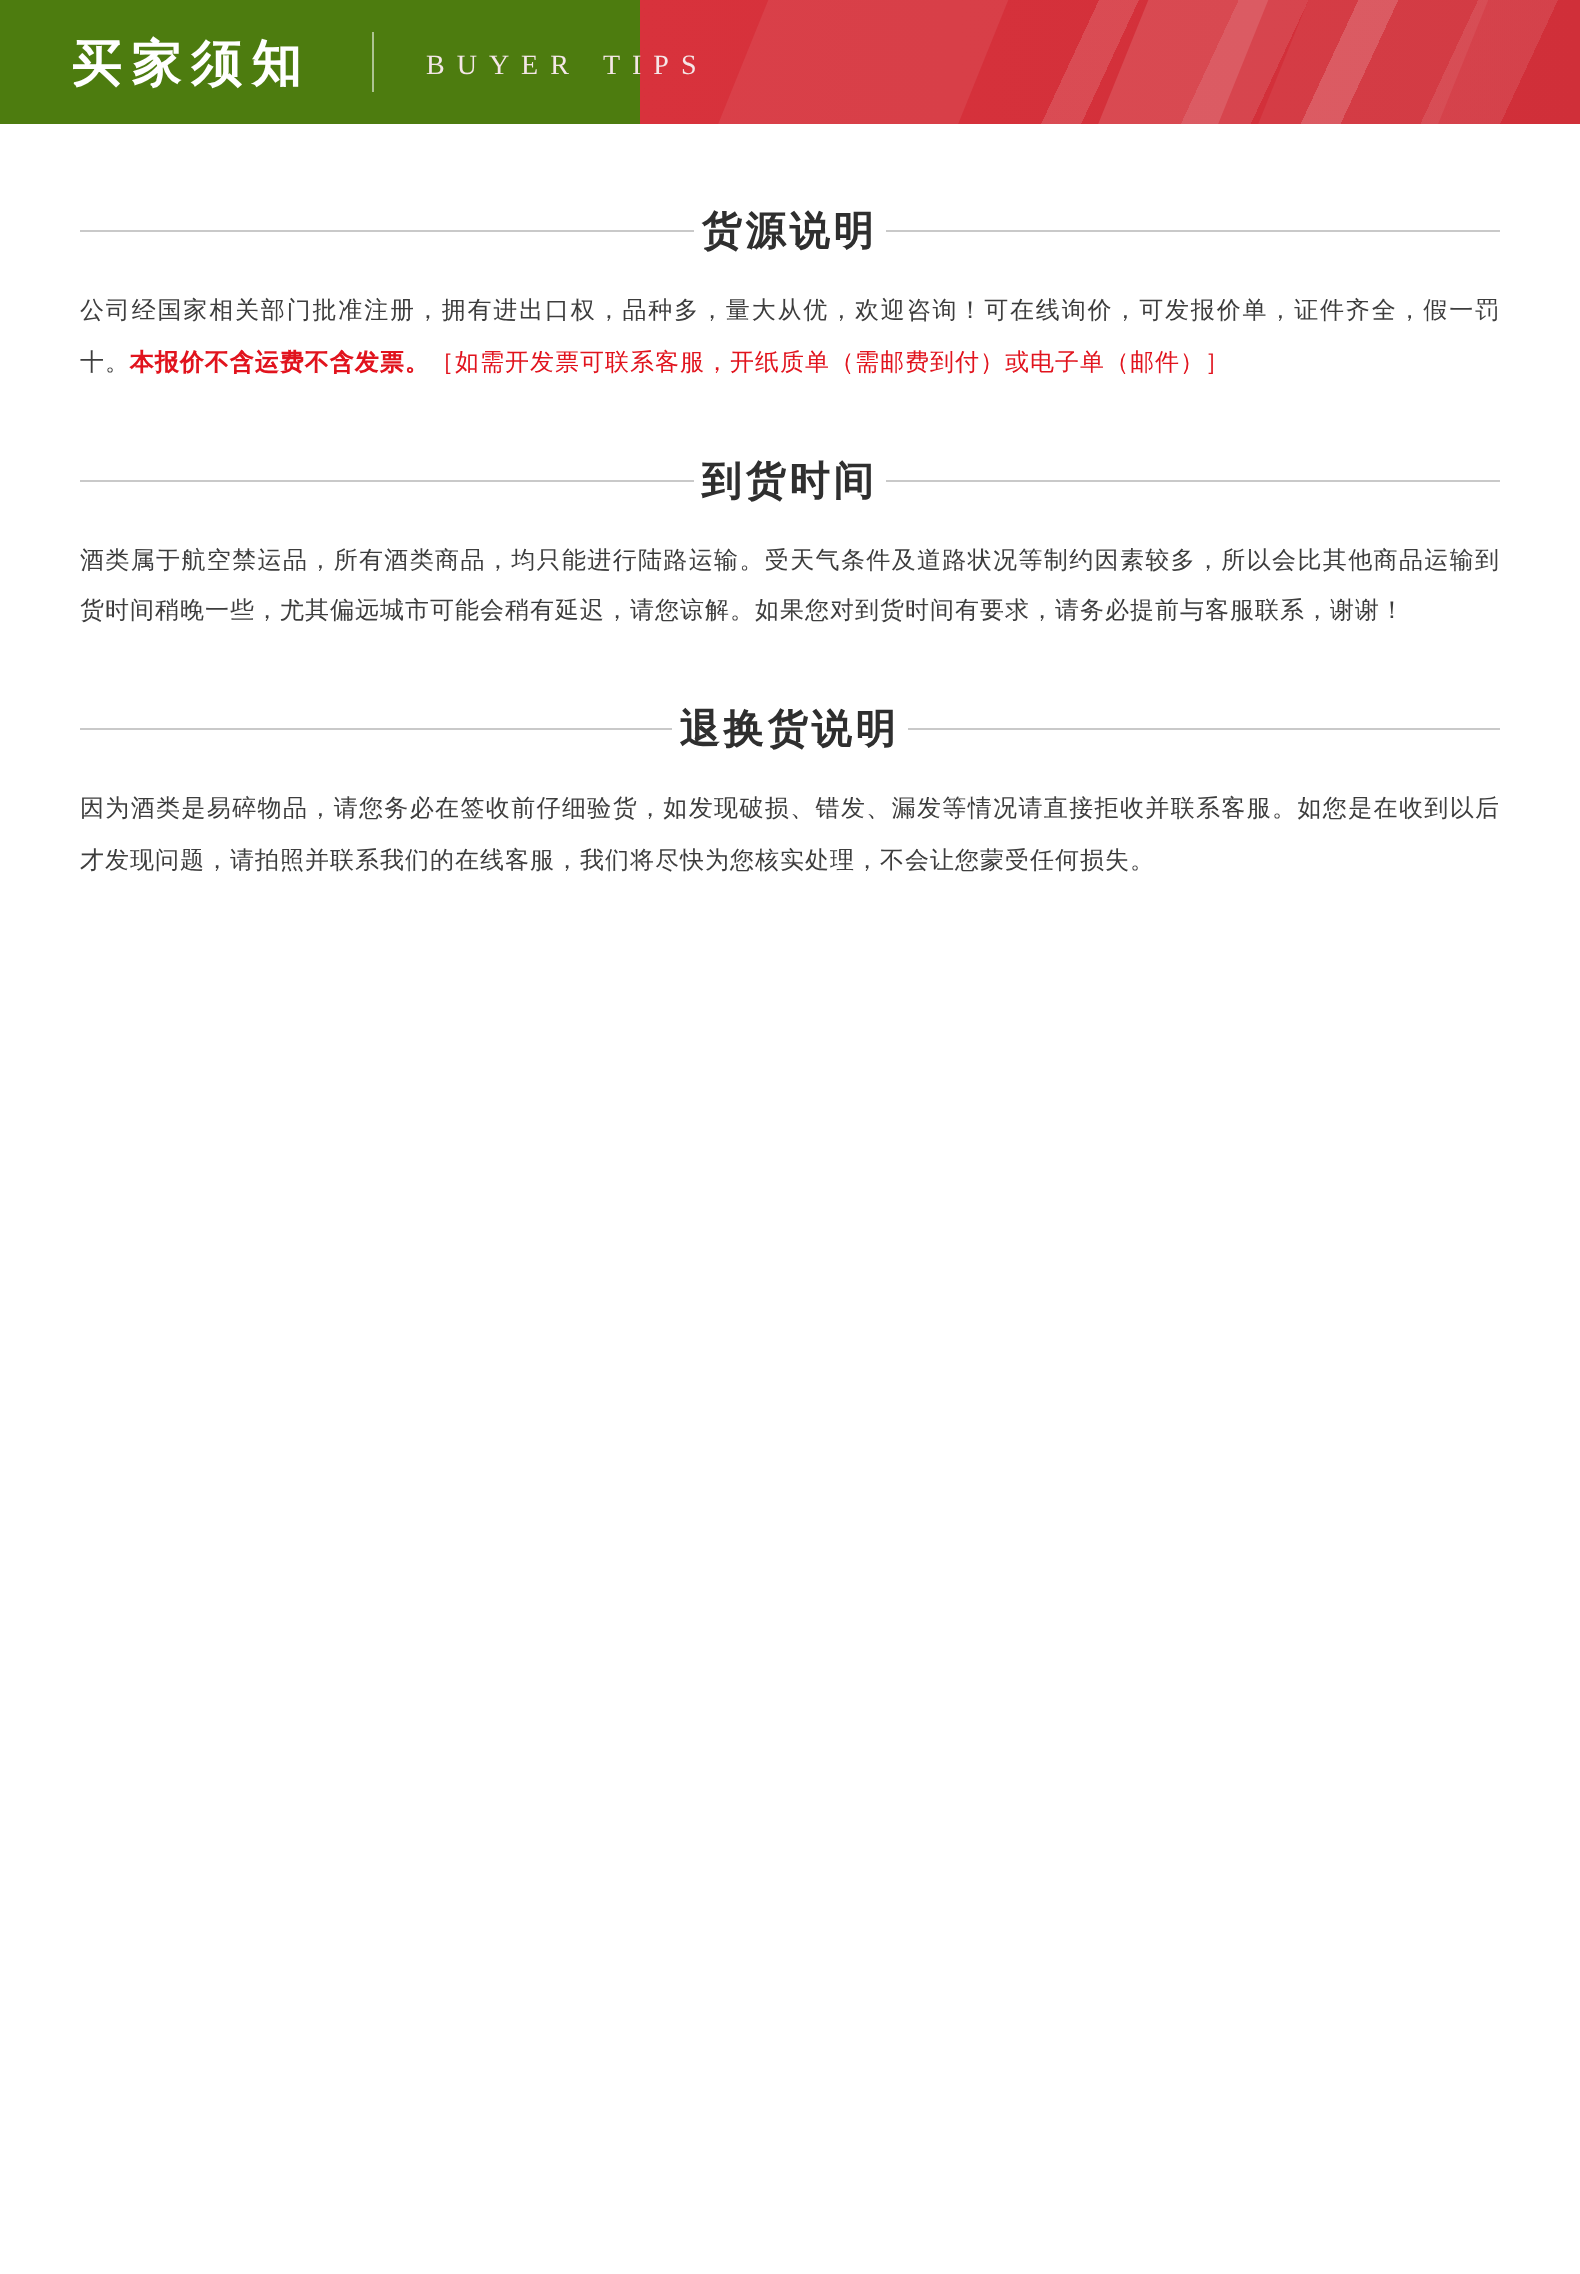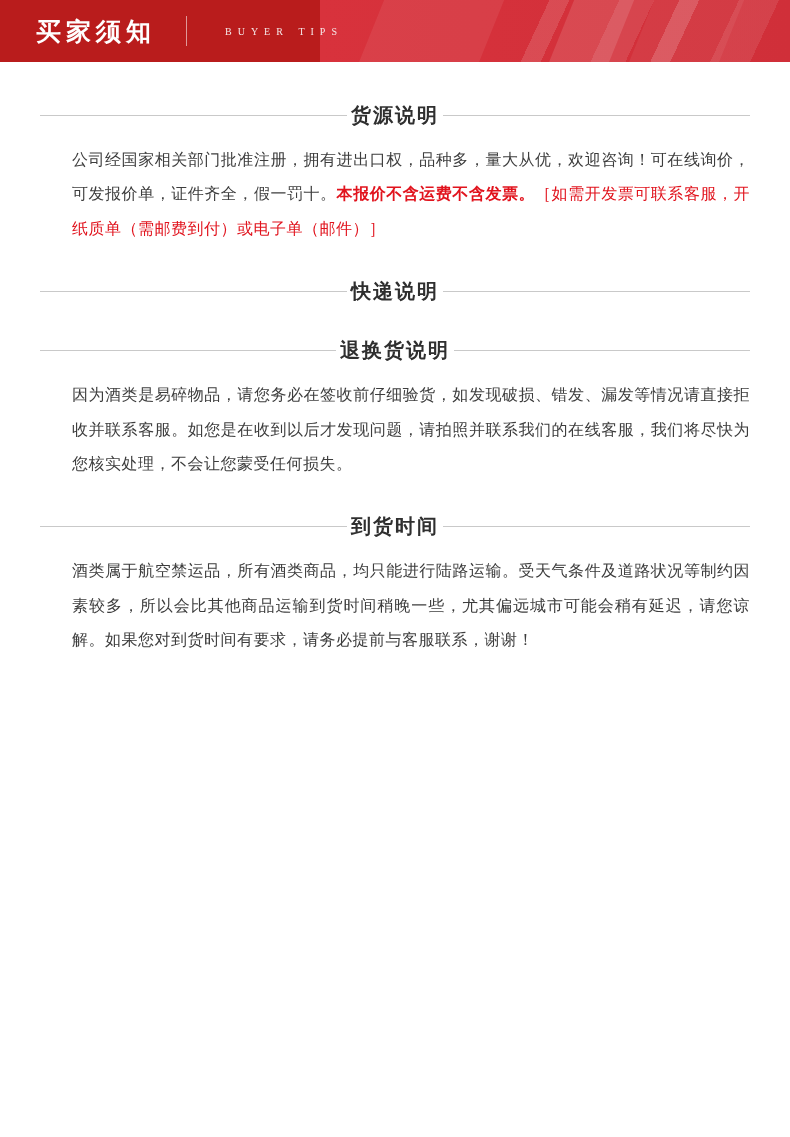--- a/index.html
+++ b/index.html
@@ -13,21 +13,21 @@
     font-family: "Liberation Serif", "DejaVu Serif", serif;
     color: #3b3b3b;
     overflow: hidden;
   }
 
   
   .banner {
     position: relative;
     width: 790px;
     height: 62px;
-    background: #b91c1c;
+    background: #4d7c0f;
     overflow: hidden;
   }
   
   .banner .stripes {
     position: absolute;
     top: 0;
     right: 0;
     width: 470px;
     height: 62px;
     background:
@@ -59,27 +59,26 @@
     font-weight: 700;
     font-family: "Liberation Serif", "DejaVu Serif", serif;
   }
   .banner-divider {
     width: 1px;
     height: 30px;
     background: rgba(255,255,255,0.55);
     margin: 0 26px 0 30px;
   }
   .banner-en {
-    font-size: 14px;
+    font-size: 20px;
     letter-spacing: 6px;
     color: #f5e7e8;
     font-variant: small-caps;
     text-transform: lowercase;
     font-family: "Liberation Serif", "DejaVu Serif", serif;
-    margin-left: 12px;
   }
 
   
   .content {
     padding: 0 40px;
   }
   .section {
     margin-top: 32px;
   }
   .section:first-child {
@@ -100,27 +99,26 @@
   .sec-title {
     flex: 0 0 auto;
     font-size: 20px;
     font-weight: 700;
     color: #2f2f2f;
     letter-spacing: 2px;
     white-space: nowrap;
     font-family: "Liberation Serif", "DejaVu Serif", serif;
   }
   .sec-body {
-    font-size: 16px;
+    font-size: 12px;
     line-height: 2.15;
     text-align: justify;
     text-justify: inter-ideograph;
     color: #3d3d3d;
     letter-spacing: 0.5px;
-    margin-left: 32px;
   }
   .sec-body .hl {
     color: #e1131d;
     font-weight: 700;
   }
   .sec-body .hl-note {
     color: #e1131d;
   }
 </style>
 </head>
@@ -143,41 +141,36 @@
   <div class="section">
     <div class="sec-head">
       <div class="rule"></div>
       <div class="sec-title">货源说明</div>
       <div class="rule"></div>
     </div>
     <div class="sec-body"><span>公司经国家相关部门批准注册，拥有进出口权，品种多，量大从优，欢迎咨询！可在线询价，可发报价单，证件齐全，假一罚十。</span><span class="hl">本报价不含运费不含发票。</span><span class="hl-note">［如需开发票可联系客服，开纸质单（需邮费到付）或电子单（邮件）］</span></div>
   </div>
 
   <div class="section">
-    <div class="sec-head">
-      <div class="rule"></div>
-      <div class="sec-title">快递说明</div>
-      <div class="rule"></div>
-    </div>
   </div>
 
   <div class="section">
+  </div>
+
+  <div class="section">
+    <div class="sec-head">
+      <div class="rule"></div>
+      <div class="sec-title">到货时间</div>
+      <div class="rule"></div>
+    </div>
+    <div class="sec-body"><span>酒类属于航空禁运品，所有酒类商品，均只能进行陆路运输。受天气条件及道路状况等制约因素较多，所以会比其他商品运输到货时间稍晚一些，尤其偏远城市可能会稍有延迟，请您谅解。如果您对到货时间有要求，请务必提前与客服联系，谢谢！</span></div>
   </div>
 
   <div class="section">
     <div class="sec-head">
       <div class="rule"></div>
       <div class="sec-title">退换货说明</div>
       <div class="rule"></div>
     </div>
     <div class="sec-body"><span>因为酒类是易碎物品，请您务必在签收前仔细验货，如发现破损、错发、漏发等情况请直接拒收并联系客服。如您是在收到以后才发现问题，请拍照并联系我们的在线客服，我们将尽快为您核实处理，不会让您蒙受任何损失。</span></div>
   </div>
 
-  <div class="section">
-    <div class="sec-head">
-      <div class="rule"></div>
-      <div class="sec-title">到货时间</div>
-      <div class="rule"></div>
-    </div>
-    <div class="sec-body"><span>酒类属于航空禁运品，所有酒类商品，均只能进行陆路运输。受天气条件及道路状况等制约因素较多，所以会比其他商品运输到货时间稍晚一些，尤其偏远城市可能会稍有延迟，请您谅解。如果您对到货时间有要求，请务必提前与客服联系，谢谢！</span></div>
-  </div>
-
 </div>
 
 </body></html>

